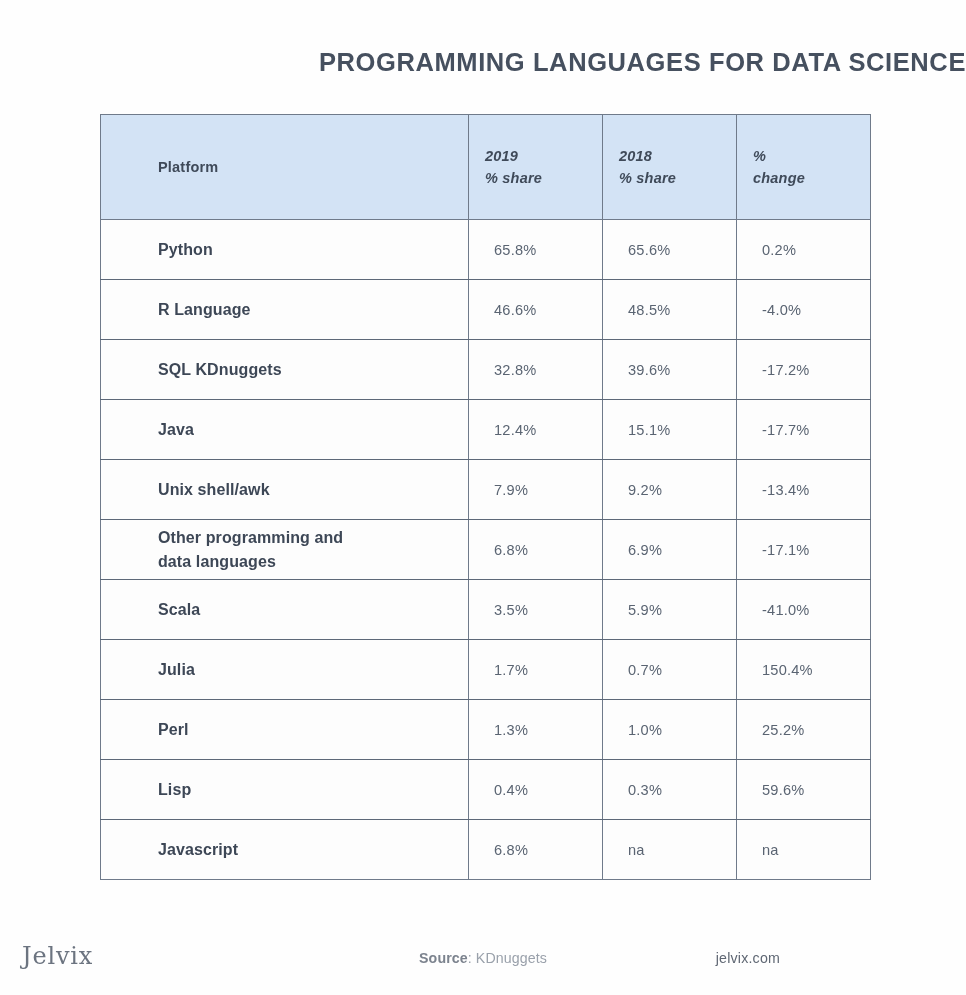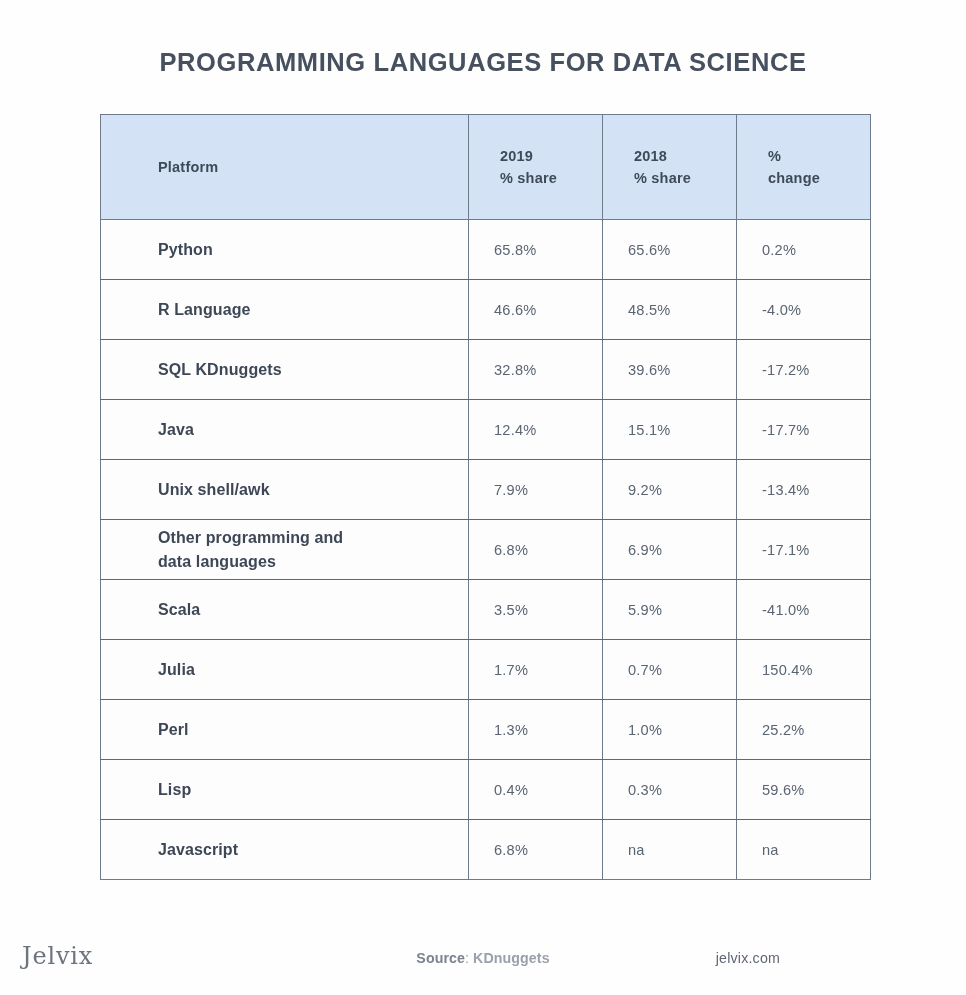--- a/index.html
+++ b/index.html
@@ -34,20 +34,21 @@
   }
 
   .page-title {
     font-size: 25.5px;
     font-weight: bold;
     letter-spacing: 0.6px;
     color: #46505f;
     font-family: "Liberation Sans", sans-serif;
     text-transform: uppercase;
     line-height: 1.2;
+    text-align: right;
   }
 
   
   .table-area {
     position: absolute;
     left: 100px;
     top: 114px;
     width: 770px;
   }
 
@@ -73,21 +74,21 @@
     font-weight: bold;
     color: #3f4a59;
     letter-spacing: 0.2px;
     line-height: 1.55;
     border-right: 1.4px solid #6f7a8a;
     border-bottom: 1.6px solid #6f7a8a;
   }
   thead th:last-child { border-right: none; }
 
   thead th.th-platform { padding-left: 57px; }
-  thead th.th-num      { padding-left: 31px; }
+  thead th.th-num      { padding-left: 16px; font-style: italic; }
 
   .th-line { display: block; white-space: nowrap; }
 
   tbody td {
     height: 60px;
     vertical-align: middle;
     border-bottom: 1.5px solid #5d6878;
     border-right: 1.4px solid #6f7a8a;
     background: #fdfdfd;
   }
@@ -146,21 +147,21 @@
     text-align: center;
     font-size: 14.2px;
     color: #9aa1ab;
     letter-spacing: 0.1px;
   }
   .source-note .src-label {
     font-weight: bold;
     color: #7c838e;
   }
   .source-note .src-value {
-    font-weight: bold;
+    font-weight: normal;
     color: #9aa1ab;
   }
 
   .site-url {
     position: absolute;
     right: 24px;
     top: 20px;
     font-size: 14.2px;
     color: #5f6773;
     letter-spacing: 0.2px;

